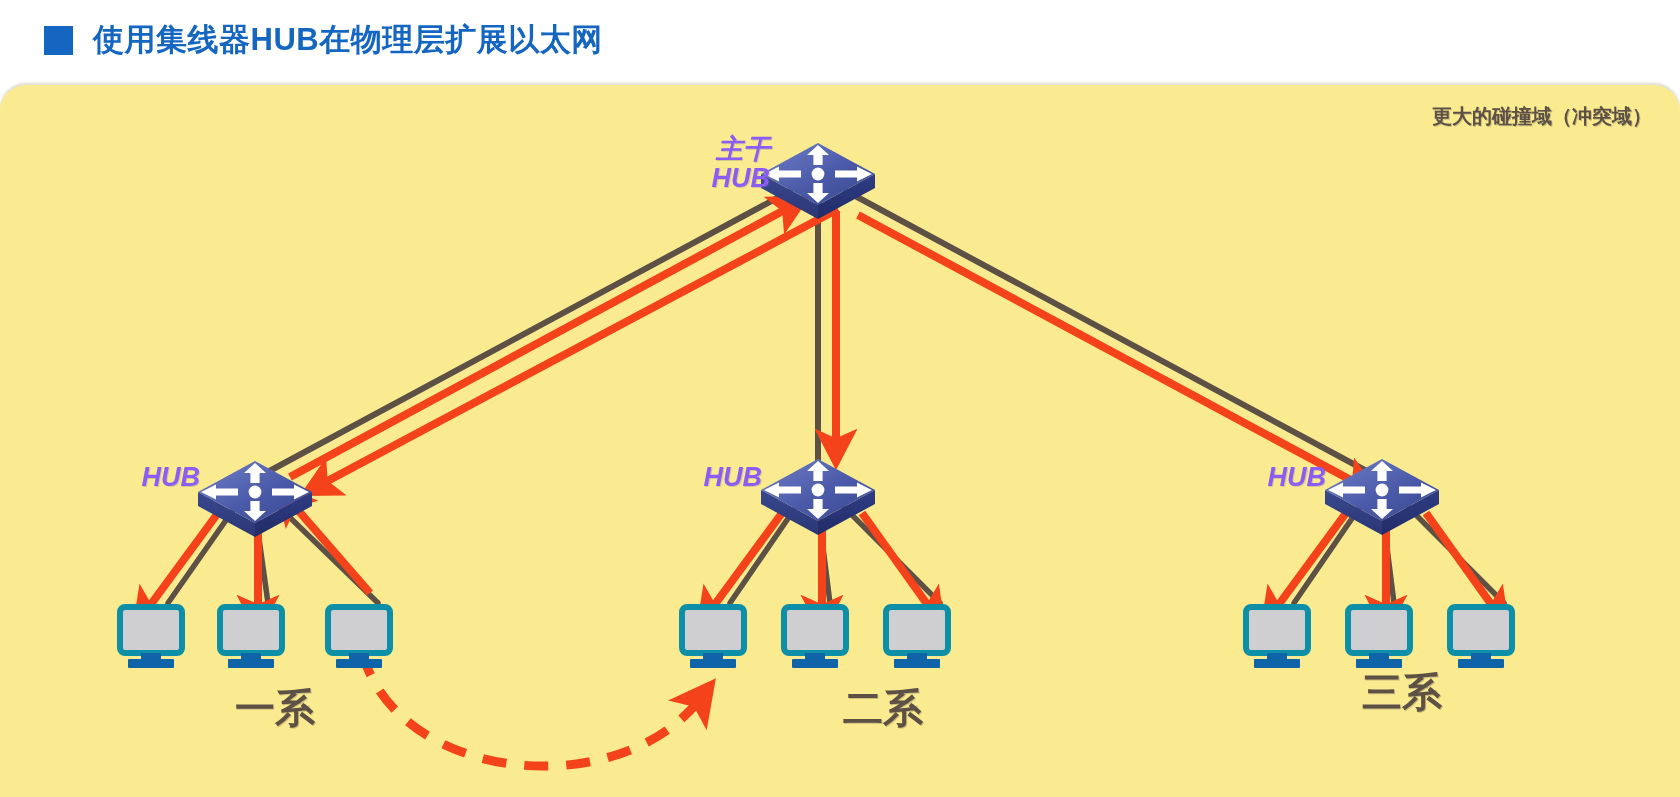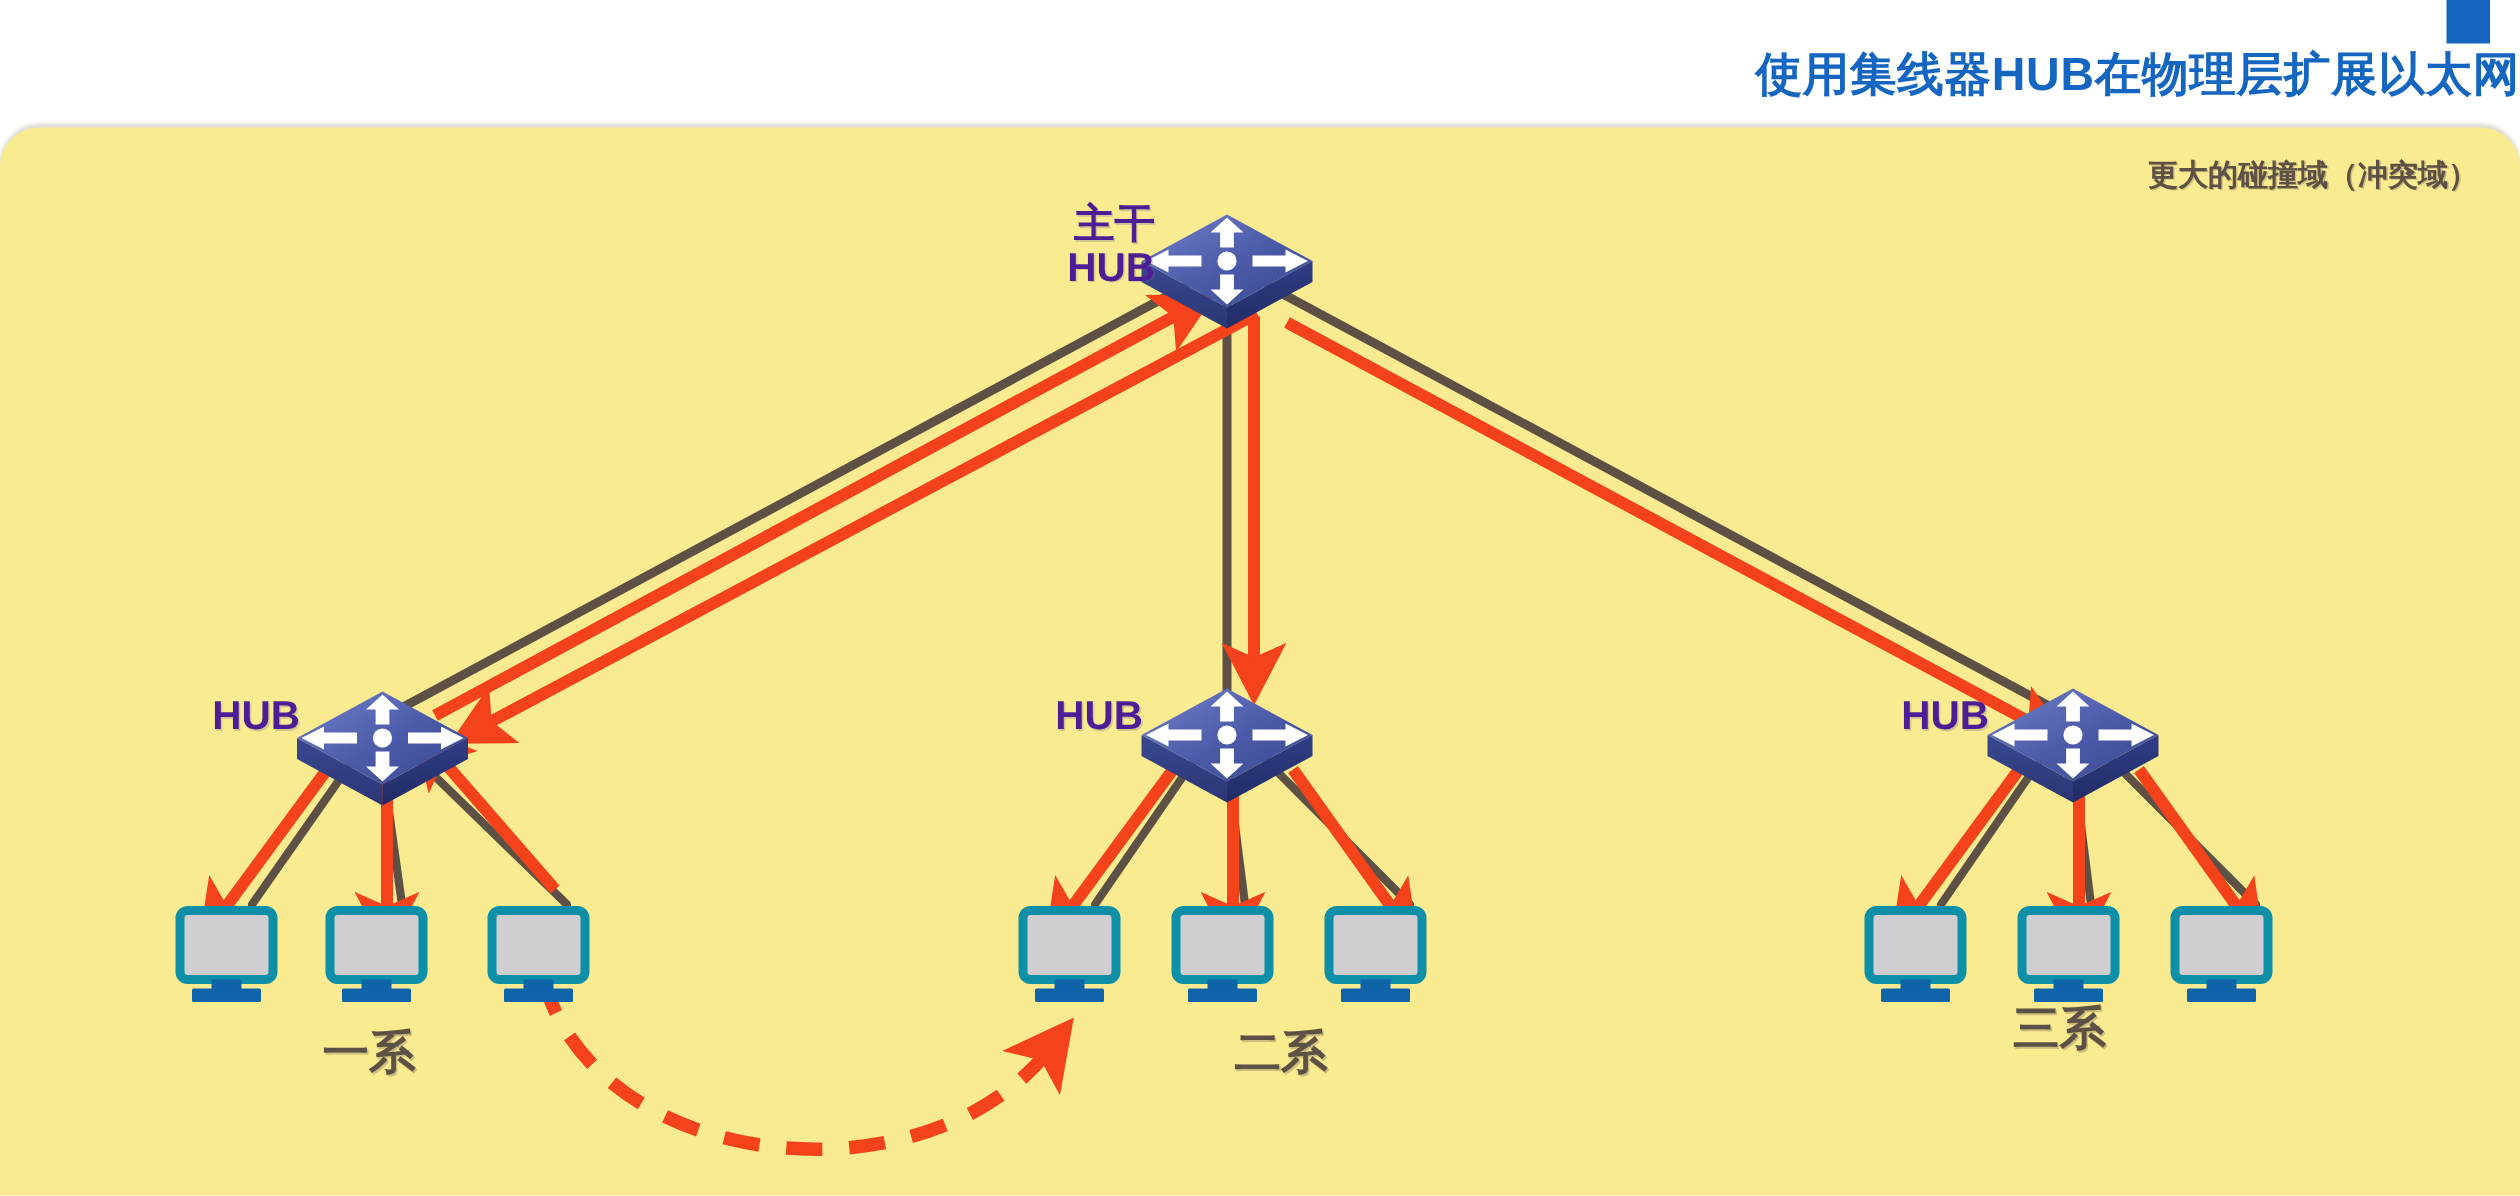--- a/index.html
+++ b/index.html
@@ -8,21 +8,21 @@
     width: 1680px; height: 797px;
     background: #ffffff;
     font-family: "Liberation Sans", "DejaVu Sans", sans-serif;
     overflow: hidden;
   }
   #root { position: relative; width: 1680px; height: 797px; background: #ffffff; }
 
   
   .title-bar {
     position: absolute; left: 0; top: 0; width: 1680px; height: 80px;
-    display: flex; align-items: flex-end; padding-left: 44px; flex-direction: column;
+    display: flex; align-items: center; padding-left: 44px;
   }
   .title-bullet {
     width: 29px; height: 29px; background: #1566c0; margin-right: 20px;
     flex: 0 0 auto;
   }
   .title-text {
     font-size: 31px; font-weight: bold; color: #1566c0;
     letter-spacing: 0.5px; white-space: nowrap;
   }
 
@@ -38,27 +38,28 @@
   .stage-svg { position: absolute; left: 0; top: 0; width: 1680px; height: 712px; }
 
   .collision-label {
     position: absolute; right: 28px; top: 18px;
     font-size: 20px; font-weight: bold; color: #5d5146;
     white-space: nowrap;
     text-shadow: 1px 1px 0 rgba(120,105,85,0.35);
   }
 
   .hub-label {
-    position: absolute; font-size: 27px; font-weight: bold; color: #4c1d95;
+    position: absolute; font-size: 27px; font-weight: bold; color: #8b5cf6;
     white-space: nowrap; text-align: center; line-height: 1.08;
     text-shadow: 1px 1px 0 rgba(120,115,150,0.30);
+    font-style: italic;
   }
   .dept-label {
-    position: absolute; font-size: 31px; font-weight: bold; color: #5d5146;
-    white-space: nowrap; text-shadow: 1px 1px 0 rgba(120,105,85,0.35);
+    position: absolute; font-size: 40px; font-weight: bold; color: #5d5146;
+    white-space: nowrap; text-shadow: 1px 1px 0 rgba(120,105,85,0.35); margin-left: 20px;
   }
 </style>
 </head>
 <body>
 
 <div id="root">
 
   <div class="title-bar">
     <div class="title-bullet"></div>
     <div class="title-text">使用集线器HUB在物理层扩展以太网</div>

